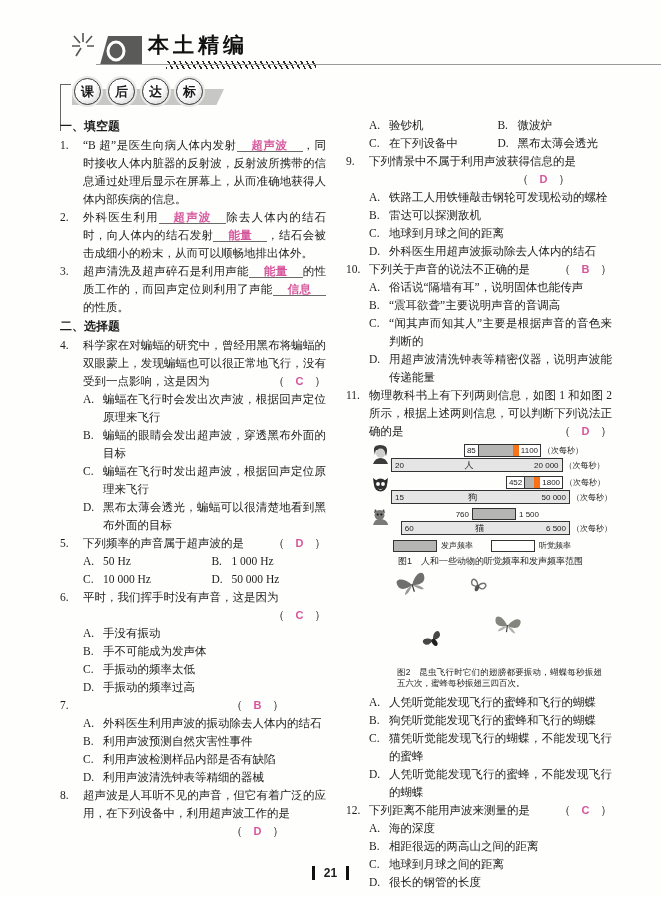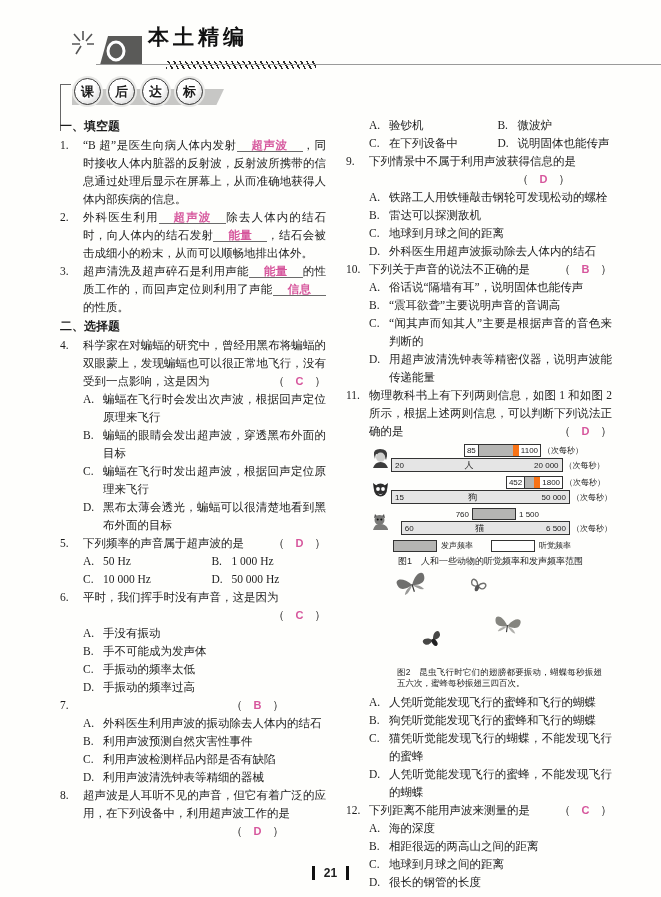--- a/index.html
+++ b/index.html
@@ -1,20 +1,20 @@
 <!DOCTYPE html>
 <html><head>
 <meta charset="utf-8">
 <style>
   html,body{margin:0;padding:0;background:#e8e8e6;}
   .page{position:relative;width:661px;height:897px;margin:0 auto;background:#fefefc;
         font-family:"Liberation Serif","DejaVu Serif",serif;color:#1c1c1c;overflow:hidden;}
   
   .hdr{position:absolute;top:26px;left:70px;height:44px;}
-  .logo{display:flex;align-items:flex-start;gap:2px;}
+  .logo{display:flex;align-items:center;gap:2px;}
   .burst{position:relative;top:2px;}
   .logo-shape{position:relative;top:6px;}
   .logo-text{font-weight:bold;font-size:21px;letter-spacing:4px;color:#111;
              font-family:"Liberation Sans","DejaVu Sans",sans-serif;line-height:22px;margin-left:4px;}
   .hatch{height:8px;width:150px;margin-left:96px;margin-top:-3px;
          background:repeating-linear-gradient(60deg,#2b2b2b 0 1.5px,transparent 1.5px 5px);}
   .hdr-line{position:absolute;top:64px;left:96px;width:565px;height:1px;background:#9a9a9a;}
   
   .badge-wrap{position:absolute;top:78px;left:74px;}
   .corner{position:absolute;left:-14px;top:6px;width:10px;height:46px;border-left:1.5px solid #666;border-top:1.5px solid #666;}
@@ -36,21 +36,21 @@
   .optletter{flex:none;width:20px;}
   .opttext{flex:1;min-width:0;}
   .optgrid{display:grid;grid-template-columns:1.12fr 1fr;clear:both;}
   .optcell{display:flex;}
   .blank{color:#d6569c;font-weight:bold;border-bottom:1px solid #6b6b6b;padding:0 15px;white-space:nowrap;}
   .ans{float:right;white-space:nowrap;padding-left:4px;}
   .ansletter{color:#d6569c;font-weight:bold;margin:0 11px;font-family:"Liberation Sans","DejaVu Sans",sans-serif;font-size:11px;}
   .ansline{clear:both;text-align:right;padding-right:42px;}
   
   .fig1{clear:both;margin:4px 0 1px;font-size:8px;line-height:11px;font-family:"Liberation Sans","DejaVu Sans",sans-serif;}
-  .f1row{display:flex;align-items:center;margin-bottom:4px;}
+  .f1row{display:flex;align-items:flex-start;margin-bottom:4px;}
   .f1icon{flex:none;width:22px;display:flex;justify-content:center;align-items:flex-end;}
   .f1bars{flex:1;min-width:0;}
   .vline{display:flex;align-items:center;margin-bottom:1px;}
   .vbar{display:flex;border:1px solid #333;height:11px;align-items:stretch;background:#fff;}
   .vbar .num{background:#fff;padding:0 2px;display:flex;align-items:center;border-left:6px solid #f97316;border-right:1px solid #333;}
   .vbar .num:first-child{border-left:none;}
   .vbar .num:last-child{border-right:none;}
   .vfill{background:#b5b5b3;}
   .grayblock{display:inline-block;border:1px solid #333;background:#b5b5b3;height:10px;margin:0 3px;}
   .hline{display:flex;align-items:center;}
@@ -256,21 +256,21 @@
             <div class="optcell">
                 <span class="optletter">B.</span>
                 <span class="opttext">微波炉</span>
               </div>
             <div class="optcell">
                 <span class="optletter">C.</span>
                 <span class="opttext">在下列设备中</span>
               </div>
             <div class="optcell">
                 <span class="optletter">D.</span>
-                <span class="opttext">说明固体也能传声</span>
+                <span class="opttext">黑布太薄会透光</span>
               </div>
           </div>
         </div>
       </div>
 
       <div class="q">
         <span class="qnum">9.</span>
         <div class="qbody">
           <span>下列情景中不属于利用声波获得信息的是</span>
           <div class="ansline"><span>（</span><span class="ansletter">D</span><span>）</span></div>

